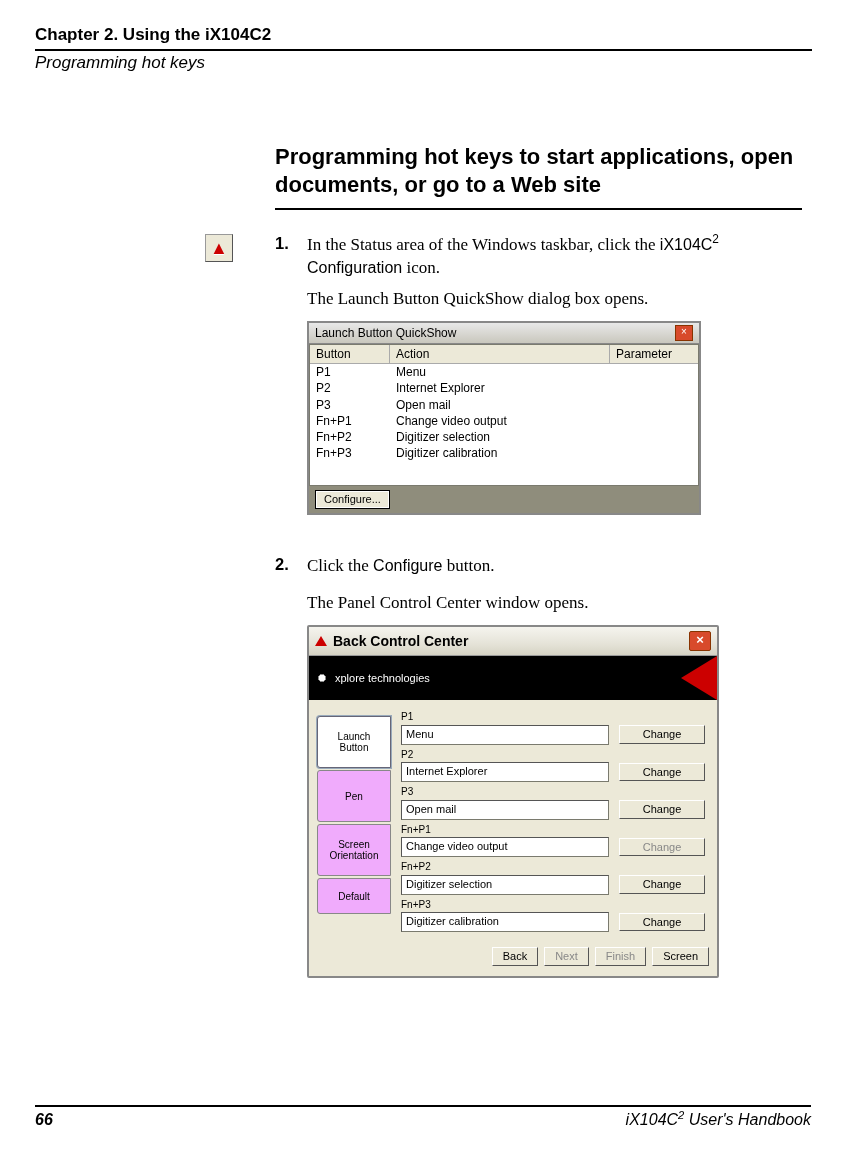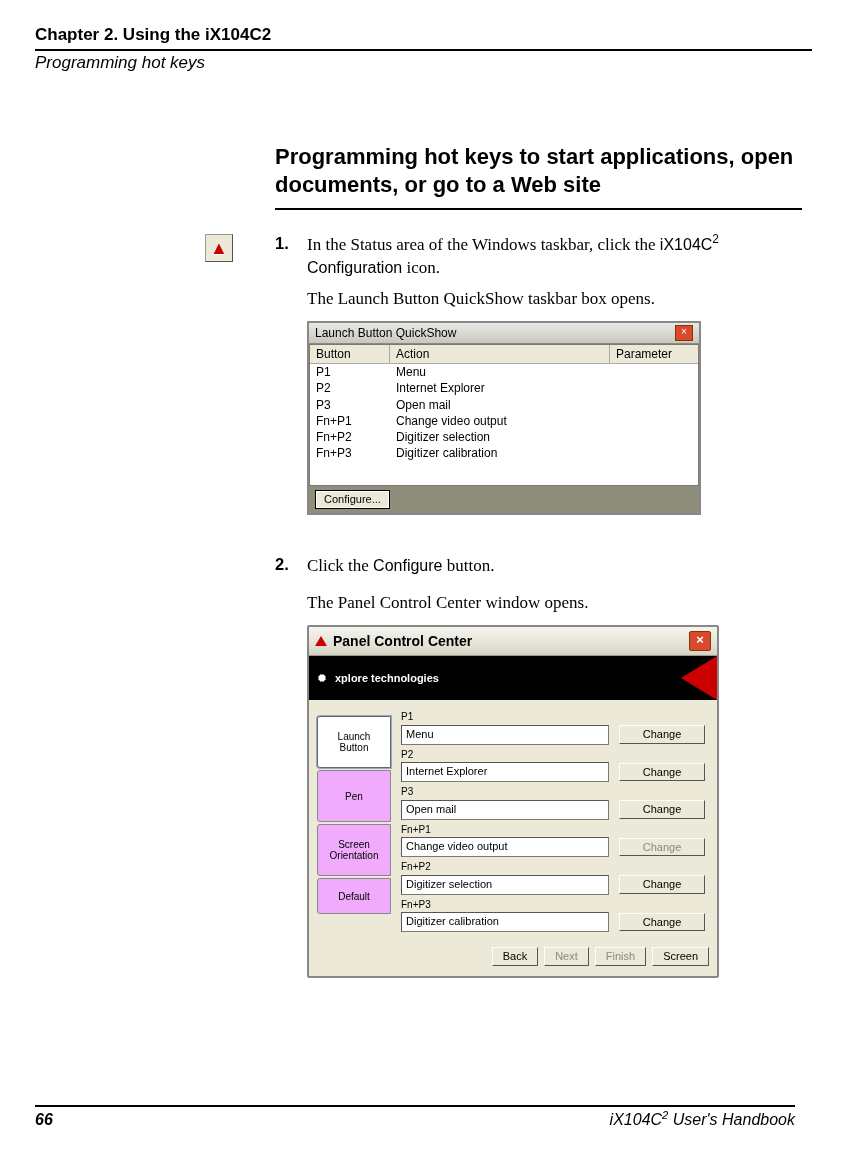--- a/index.html
+++ b/index.html
@@ -203,21 +203,20 @@
     border-radius: 2px;
   }
   .pcc-brand {
     background: #000;
     color: #fff;
     font-size: 11px;
     padding: 4px 6px;
     display: flex;
     align-items: center;
     gap: 6px;
-    font-weight: bold;
   }
   .pcc-logo {
     width: 14px; height: 14px; border-radius: 50%;
     background: radial-gradient(circle,#fff 30%,#888 31%,#888 40%,#000 41%);
     display:inline-block;
   }
   .pcc-logo-tri {
     width:0;height:0;
     border-top: 22px solid transparent;
     border-bottom: 22px solid transparent;
@@ -290,21 +289,21 @@
   .pcc-footer {
     display: flex;
     justify-content: flex-end;
     gap: 6px;
     padding: 6px 8px 10px 8px;
   }
   
   .page-bottom {
     position: absolute;
     left: 35px;
-    right: 52px;
+    right: 36px;
     bottom: 25px;
   }
   .page-bottom-rule {
     border: none;
     border-top: 2.5px solid #000;
     margin: 0 0 4px 0;
   }
   .page-bottom-row {
     display: flex;
     justify-content: space-between;
@@ -337,21 +336,21 @@
 
     <div class="tray-icon">▲</div>
 
     <div class="step">
       <div class="step-num">1.</div>
       <div class="step-body">
         <p>
           <span>In the Status area of the Windows taskbar, click the </span><span class="sans-ui">iX104C</span><span class="sans-ui sup">2</span>
           <span class="sans-ui">Configuration</span><span> icon.</span>
         </p>
-        <p>The Launch Button QuickShow taskbar box opens.</p>
+        <p>The Launch Button QuickShow dialog box opens.</p>
 
         <div class="quickshow">
           <div class="qs-title">
             <span>Launch Button QuickShow</span>
             <span class="spacer"></span>
             <div class="qs-close">×</div>
           </div>
           <div class="qs-table">
             <div class="qs-head">
               <div class="qs-col-b">Button</div>
@@ -397,21 +396,21 @@
       <div class="step-num">2.</div>
       <div class="step-body">
         <p>
           <span>Click the </span><span class="sans-ui">Configure</span><span> button.</span>
         </p>
         <p style="margin-top:14px;">The Panel Control Center window opens.</p>
 
         <div class="pcc">
           <div class="pcc-title">
             <span class="tri"></span>
-            <span>Panel Control Center</span>
+            <span>Back Control Center</span>
             <span class="spacer"></span>
             <div class="pcc-title-close">×</div>
           </div>
           <div class="pcc-brand">
             <span class="pcc-logo"></span>
             <span>xplore technologies</span>
             <span class="pcc-logo-tri"></span>
           </div>
           <div class="pcc-body">
             <div class="pcc-tabs">

